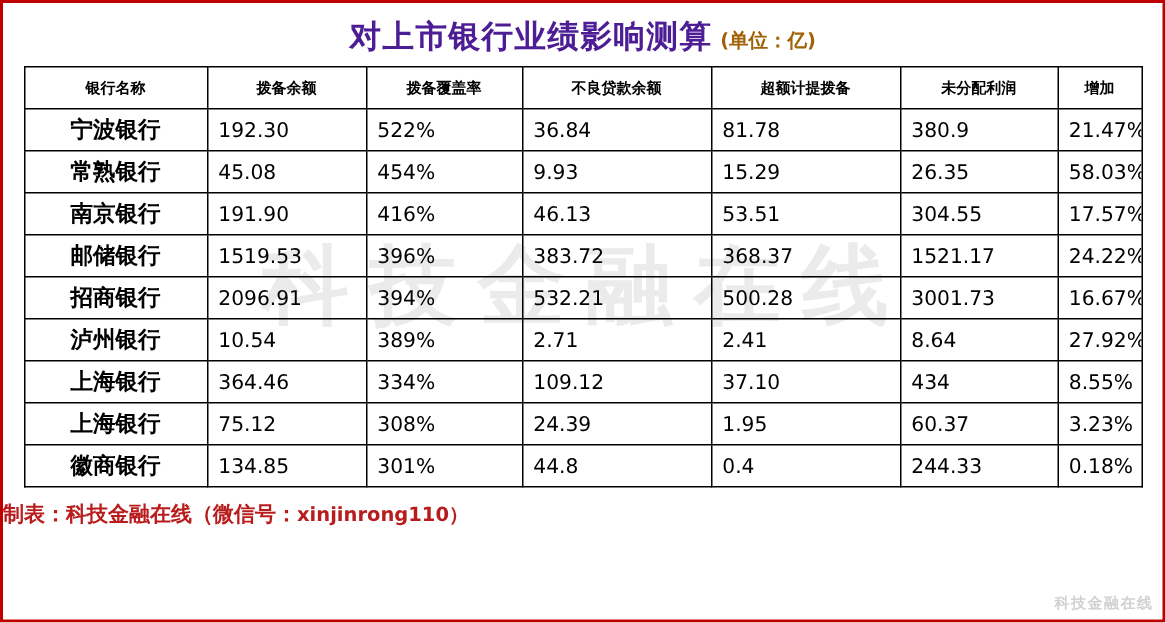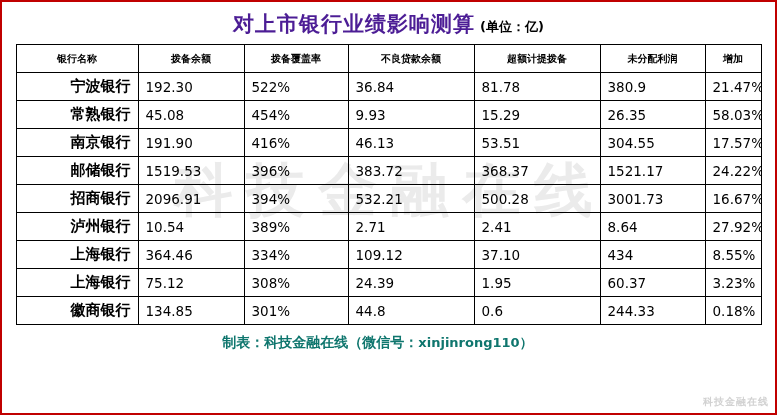--- a/index.html
+++ b/index.html
@@ -47,21 +47,21 @@
   }
   .title-main {
     font-size: 21px;
     font-weight: bold;
     color: #4c1d95;
     letter-spacing: 1px;
   }
   .title-unit {
     font-size: 13px;
     font-weight: bold;
-    color: #000000;
+    color: #a16207;
   }
   table.main {
     position: relative;
     z-index: 2;
     border-collapse: collapse;
     width: 745px;
     margin: 0 auto;
     background: transparent;
     table-layout: fixed;
   }
@@ -77,43 +77,43 @@
     white-space: nowrap;
   }
   table.main th {
     font-weight: bold;
     text-align: center;
     font-size: 10px;
   }
   table.main td.bankname {
     font-weight: bold;
     font-size: 15px;
-    text-align: right;
+    text-align: center;
   }
   table.main td.num {
     text-align: left;
     margin-left: 19px;
   }
   
   col.c0 { width: 122px; }
   col.c1 { width: 106px; }
   col.c2 { width: 104px; }
   col.c3 { width: 126px; }
   col.c4 { width: 126px; }
   col.c5 { width: 105px; }
   col.c6 { width: 56px; }
 
   .footer {
     position: relative;
     z-index: 2;
-    text-align: center;
+    text-align: left;
     padding: 9px 22px 0 0;
     font-size: 14px;
     font-weight: bold;
-    color: #0f766e;
+    color: #b91c1c;
   }
   .footer .wechat {
     font-size: 13px;
   }
   .corner-logo {
     position: absolute;
     right: 6px;
     bottom: 4px;
     z-index: 3;
     font-size: 10px;
@@ -226,21 +226,21 @@
         <td class="num">24.39</td>
         <td class="num">1.95</td>
         <td class="num">60.37</td>
         <td class="num">3.23%</td>
       </tr>
       <tr>
         <td class="bankname">徽商银行</td>
         <td class="num">134.85</td>
         <td class="num">301%</td>
         <td class="num">44.8</td>
-        <td class="num">0.6</td>
+        <td class="num">0.4</td>
         <td class="num">244.33</td>
         <td class="num">0.18%</td>
       </tr>
     </tbody>
   </table>
 
   <div class="footer">
     <span>制表：科技金融在线（微信号：</span><span class="wechat">xinjinrong110）</span>
   </div>
 

